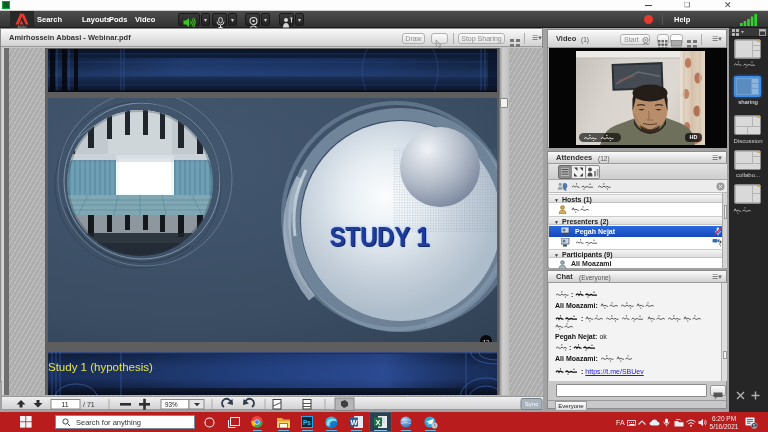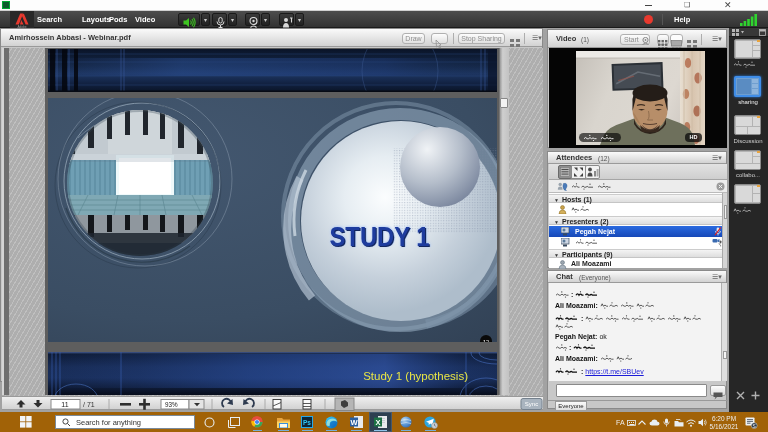--- a/index.html
+++ b/index.html
@@ -34,36 +34,36 @@
 #ldark{left:1px;top:19px;width:7px;height:347px;background:#6f6f6f;border-left:2px solid #d5d5d5}
 #docarea{left:44px;top:19px;width:454px;height:347px;background:#5e5e5e}
 #vsb{left:498px;top:19px;width:10px;height:347px;background:linear-gradient(90deg,#9a9a9a,#cfcfcf 30%,#c2c2c2);border-left:1px solid #777}
 #vsbthumb{left:499px;top:69px;width:8px;height:10px;background:#f2f2f2;border:1px solid #888;border-radius:1px}
 
 #pdfbar{left:1px;top:367px;width:541px;height:14px;background:linear-gradient(#efefef,#d2d2d2);border-top:1px solid #9a9a9a;border-bottom:1px solid #9a9a9a}
 
 #banner{left:47px;top:20px;width:449px;height:43px;background:#14244a;overflow:hidden}
 #slide{left:47px;top:69px;width:449px;height:244px;background:#3d4f64;overflow:hidden}
 #strip2{left:47px;top:323px;width:449px;height:43px;overflow:hidden;background:linear-gradient(#0a1530,#26458c 45%,#2a4a96 55%,#0a1530)}
-#strip2 .ytext{position:absolute;left:0;top:18px;width:420px;text-align:right;font-size:11.5px;color:#e8e545}
+#strip2 .ytext{position:absolute;left:0;top:9px;width:420px;text-align:left;font-size:11.5px;color:#e8e545}
 
 #vpod{left:547px;top:29px;width:180px;height:119px}
 #vcontent{left:1px;top:18px;width:178px;height:100px;background:#050505}
 
 #apod{left:547px;top:151px;width:180px;height:117px}
 
 #cpod{left:547px;top:270px;width:180px;height:139px}
 .msg{position:absolute;left:6px;display:flex;align-items:center;gap:2px;font-size:7px;color:#222;white-space:nowrap}
 .msg b{font-size:7px;color:#111}
 
 #sbar{left:729px;top:28px;width:39px;height:384px;background:#262626}
 .thumb{position:absolute;left:5px;width:27px;height:20px;background:#b3b3b3;border-radius:2px;border:1px solid #8a8a8a}
 .tlabel{position:absolute;left:0;width:38px;text-align:center;font-size:6px;color:#cfcfcf}
 
-#wtb{left:0;top:412px;width:768px;height:20px;background:#a16207}
+#wtb{left:0;top:412px;width:768px;height:20px;background:#b91c1c}
 #wsearch{left:55px;top:3px;width:140px;height:14px;background:#fff;border:1px solid #7a8a9a;font-size:7.5px;color:#333;line-height:13px}
 .uline{position:absolute;top:17.5px;height:1.5px;background:#76aed6}
 .trtext{position:absolute;font-size:6.5px;color:#eee}
 </style></head>
 <body>
 <div id="stage">
   <svg width="0" height="0" style="position:absolute">
     <defs>
       <g id="pwa">
           <path d="M1 4.2 Q2.5 1.5 4 4.2 Q5.5 2 7 4.2 L8.5 4.2 M10.5 4.2 Q12 1.8 13.5 4.2 L15 4.2 Q16 2.5 17.5 4.2 L22 4.2" fill="none"></path>

